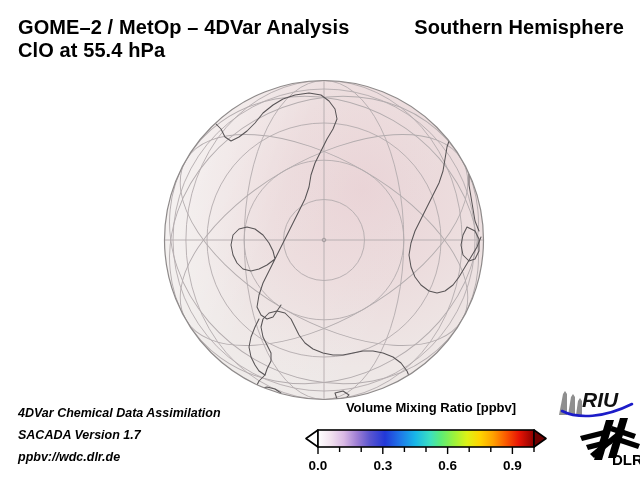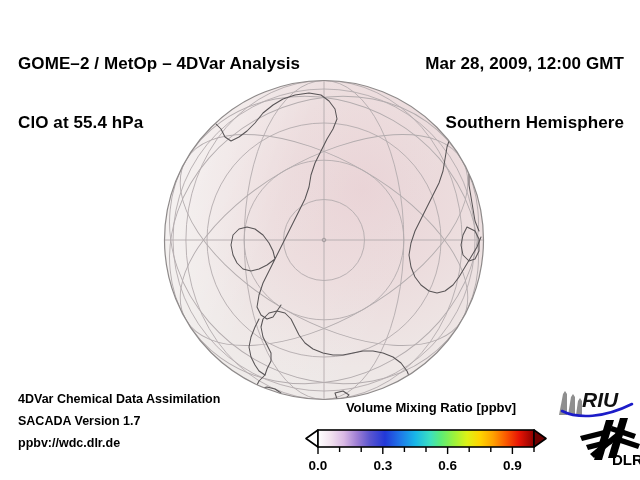--- a/index.html
+++ b/index.html
@@ -25,44 +25,44 @@
     width: 360px;
   }
   #header-right {
     position: absolute;
     right: 16px;
     top: 16px;
     width: 260px;
     text-align: right;
   }
   .hdr-line {
-    font-size: 17px;
+    font-size: 20px;
     font-weight: bold;
     line-height: 23px;
     white-space: nowrap;
     letter-spacing: 0.1px;
-    margin-top: 36px;
   }
 
   
   #globe-wrap {
     position: absolute;
     left: 163px;
     top: 79px;
     width: 322px;
     height: 322px;
   }
   #globe-svg { display: block; }
 
   
   #footer-left {
     position: absolute;
     left: 18px;
-    top: 388px;
+    top: 402px;
     width: 280px;
+    font-style: italic;
   }
   .foot-line {
     font-size: 12.5px;
     font-weight: bold;
     line-height: 22px;
     white-space: nowrap;
   }
   .foot-line.url { font-weight: bold; }
 
   
@@ -105,21 +105,20 @@
 </style>
 </head>
 <body>
 
 <div id="header-left">
   <div class="hdr-line">GOME–2 / MetOp – 4DVar Analysis</div>
   <div class="hdr-line">ClO at 55.4 hPa</div>
 </div>
 
 <div id="header-right">
-  <div class="hdr-line">Mar 28, 2009, 12:00 GMT</div>
   <div class="hdr-line">Southern Hemisphere</div>
 </div>
 
 <div id="globe-wrap">
   <svg id="globe-svg" width="322" height="322" viewBox="0 0 322 322">
     <defs>
       <clipPath id="diskClip">
         <circle cx="161" cy="161" r="159.5"></circle>
       </clipPath>
       <radialGradient id="fieldGrad" cx="62%" cy="34%" r="78%">

